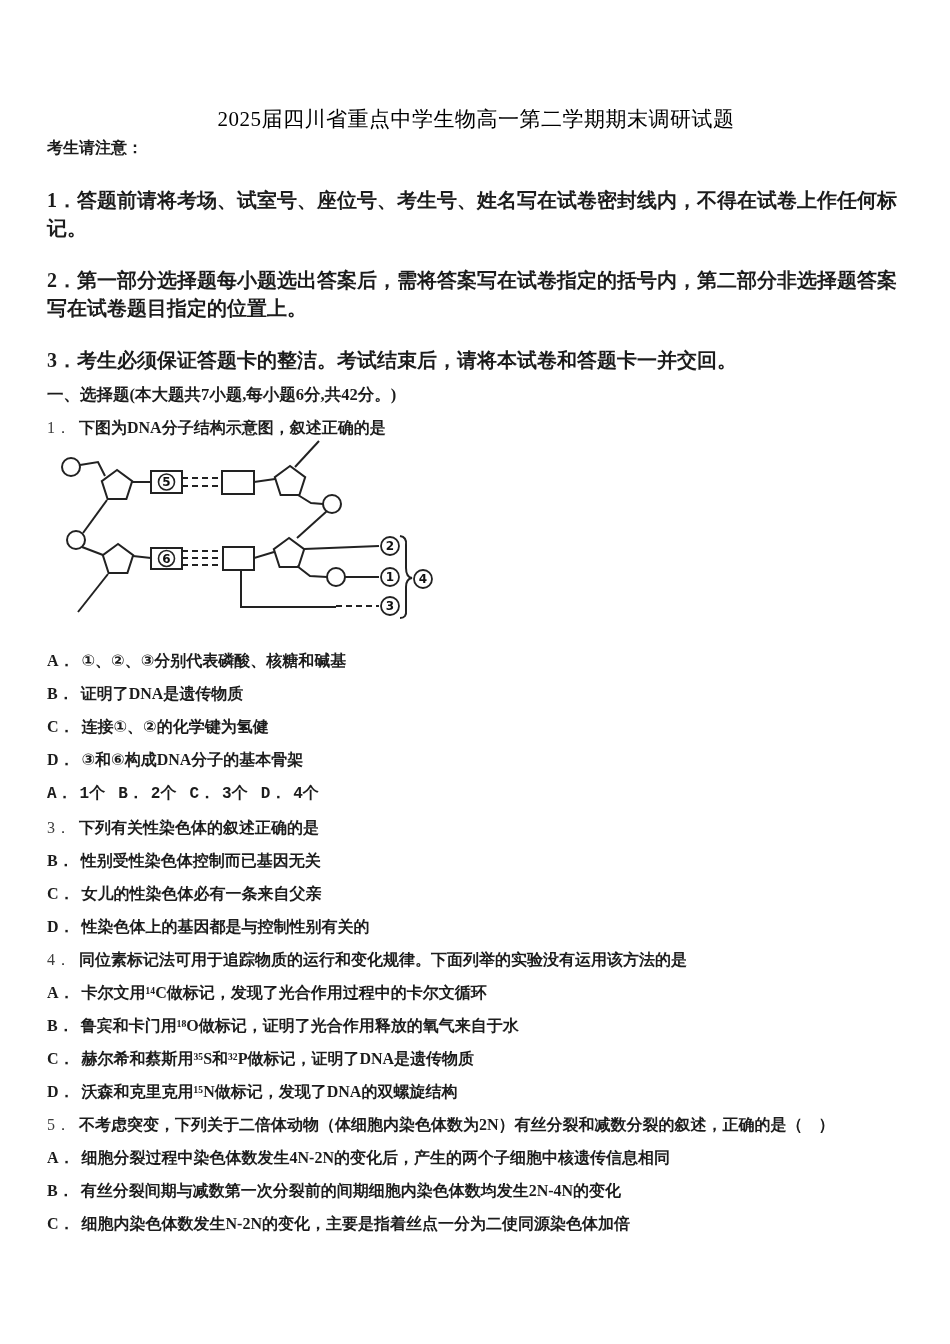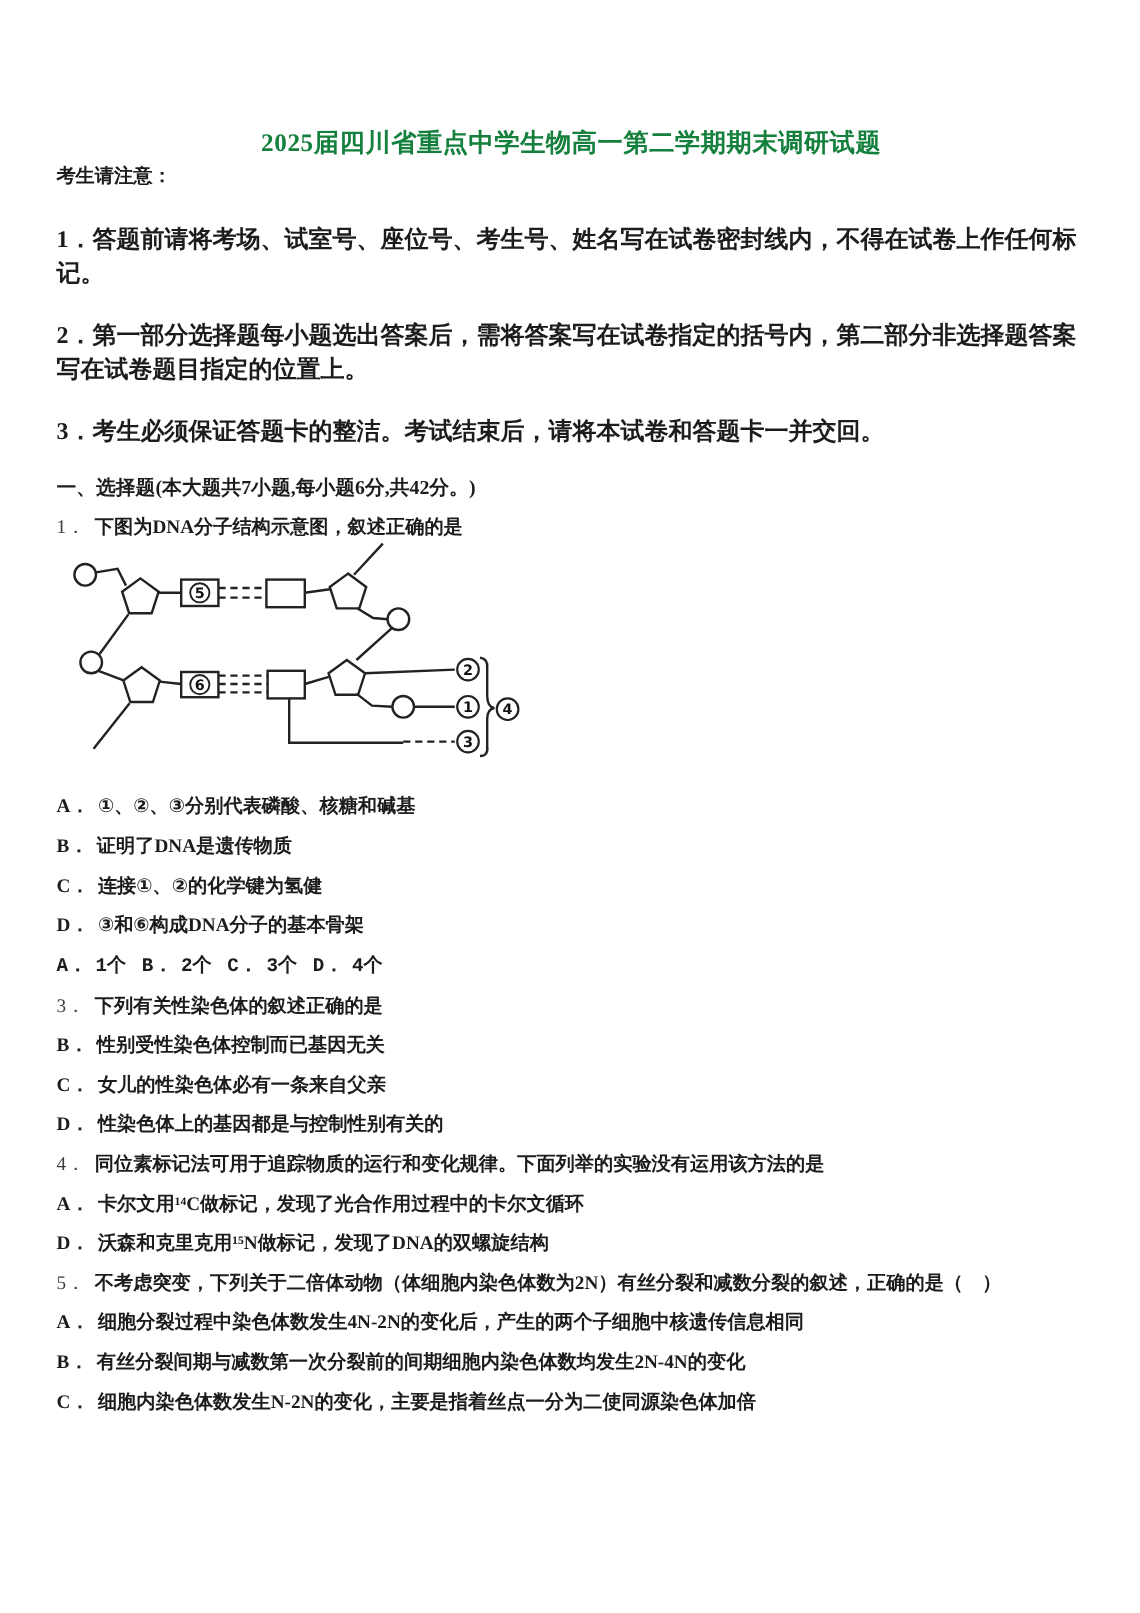--- a/index.html
+++ b/index.html
@@ -2,26 +2,26 @@
 <html><head>
 <meta charset="utf-8">
 <style>
   html,body{margin:0;padding:0;}
   body{
     width:950px;height:1344px;overflow:hidden;background:#ffffff;color:#1c1c1c;
     font-family:"Liberation Serif","DejaVu Sans",serif;
   }
   .page{padding:104px 45px 0 47px;box-sizing:border-box;}
   .title{
-    font-size:21px;font-weight:700;text-align:center;line-height:30px;
-    letter-spacing:0.5px;color:#15803d;
+    font-size:21px;font-weight:400;text-align:center;line-height:30px;
+    letter-spacing:0.5px;color:#000000;
   }
   .notice-heading{font-size:16px;font-weight:600;line-height:28px;}
   .notice{font-size:20px;font-weight:600;line-height:28px;margin-top:24px;}
-  .section-heading{margin-top:16px;font-size:16.5px;font-weight:700;line-height:33px;}
+  .section-heading{margin-top:4px;font-size:16.5px;font-weight:700;line-height:33px;}
   .qline{font-size:16px;line-height:33px;font-weight:600;}
   .qnum{font-weight:400;color:#3d3d3d;margin-right:8px;}
   .opt-label{margin-right:7px;font-weight:700;}
   .options-row .pair{margin-right:9px;font-family:Liberation Mono, monospace;}
   .diagram{display:block;margin:-10px 0 10px 0;}
   .dg-digit{font-family:"DejaVu Sans",sans-serif;font-weight:bold;fill:#111;}
 </style>
 </head>
 <body>
 
@@ -132,20 +132,26 @@
     <span class="opt-label">D．</span><span>性染色体上的基因都是与控制性别有关的</span>
   </div>
 
   <div class="qline">
     <span class="qnum">4．</span><span>同位素标记法可用于追踪物质的运行和变化规律。下面列举的实验没有运用该方法的是</span>
   </div>
   <div class="qline">
     <span class="opt-label">A．</span><span>卡尔文用¹⁴C做标记，发现了光合作用过程中的卡尔文循环</span>
   </div>
   <div class="qline">
+    <span class="opt-label">B．</span><span>鲁宾和卡门用¹⁸O做标记，证明了光合作用释放的氧气来自于水</span>
+  </div>
+  <div class="qline">
+    <span class="opt-label">C．</span><span>赫尔希和蔡斯用³⁵S和³²P做标记，证明了DNA是遗传物质</span>
+  </div>
+  <div class="qline">
     <span class="opt-label">D．</span><span>沃森和克里克用¹⁵N做标记，发现了DNA的双螺旋结构</span>
   </div>
 
   <div class="qline">
     <span class="qnum">5．</span><span>不考虑突变，下列关于二倍体动物（体细胞内染色体数为2N）有丝分裂和减数分裂的叙述，正确的是（　）</span>
   </div>
   <div class="qline">
     <span class="opt-label">A．</span><span>细胞分裂过程中染色体数发生4N-2N的变化后，产生的两个子细胞中核遗传信息相同</span>
   </div>
   <div class="qline">

